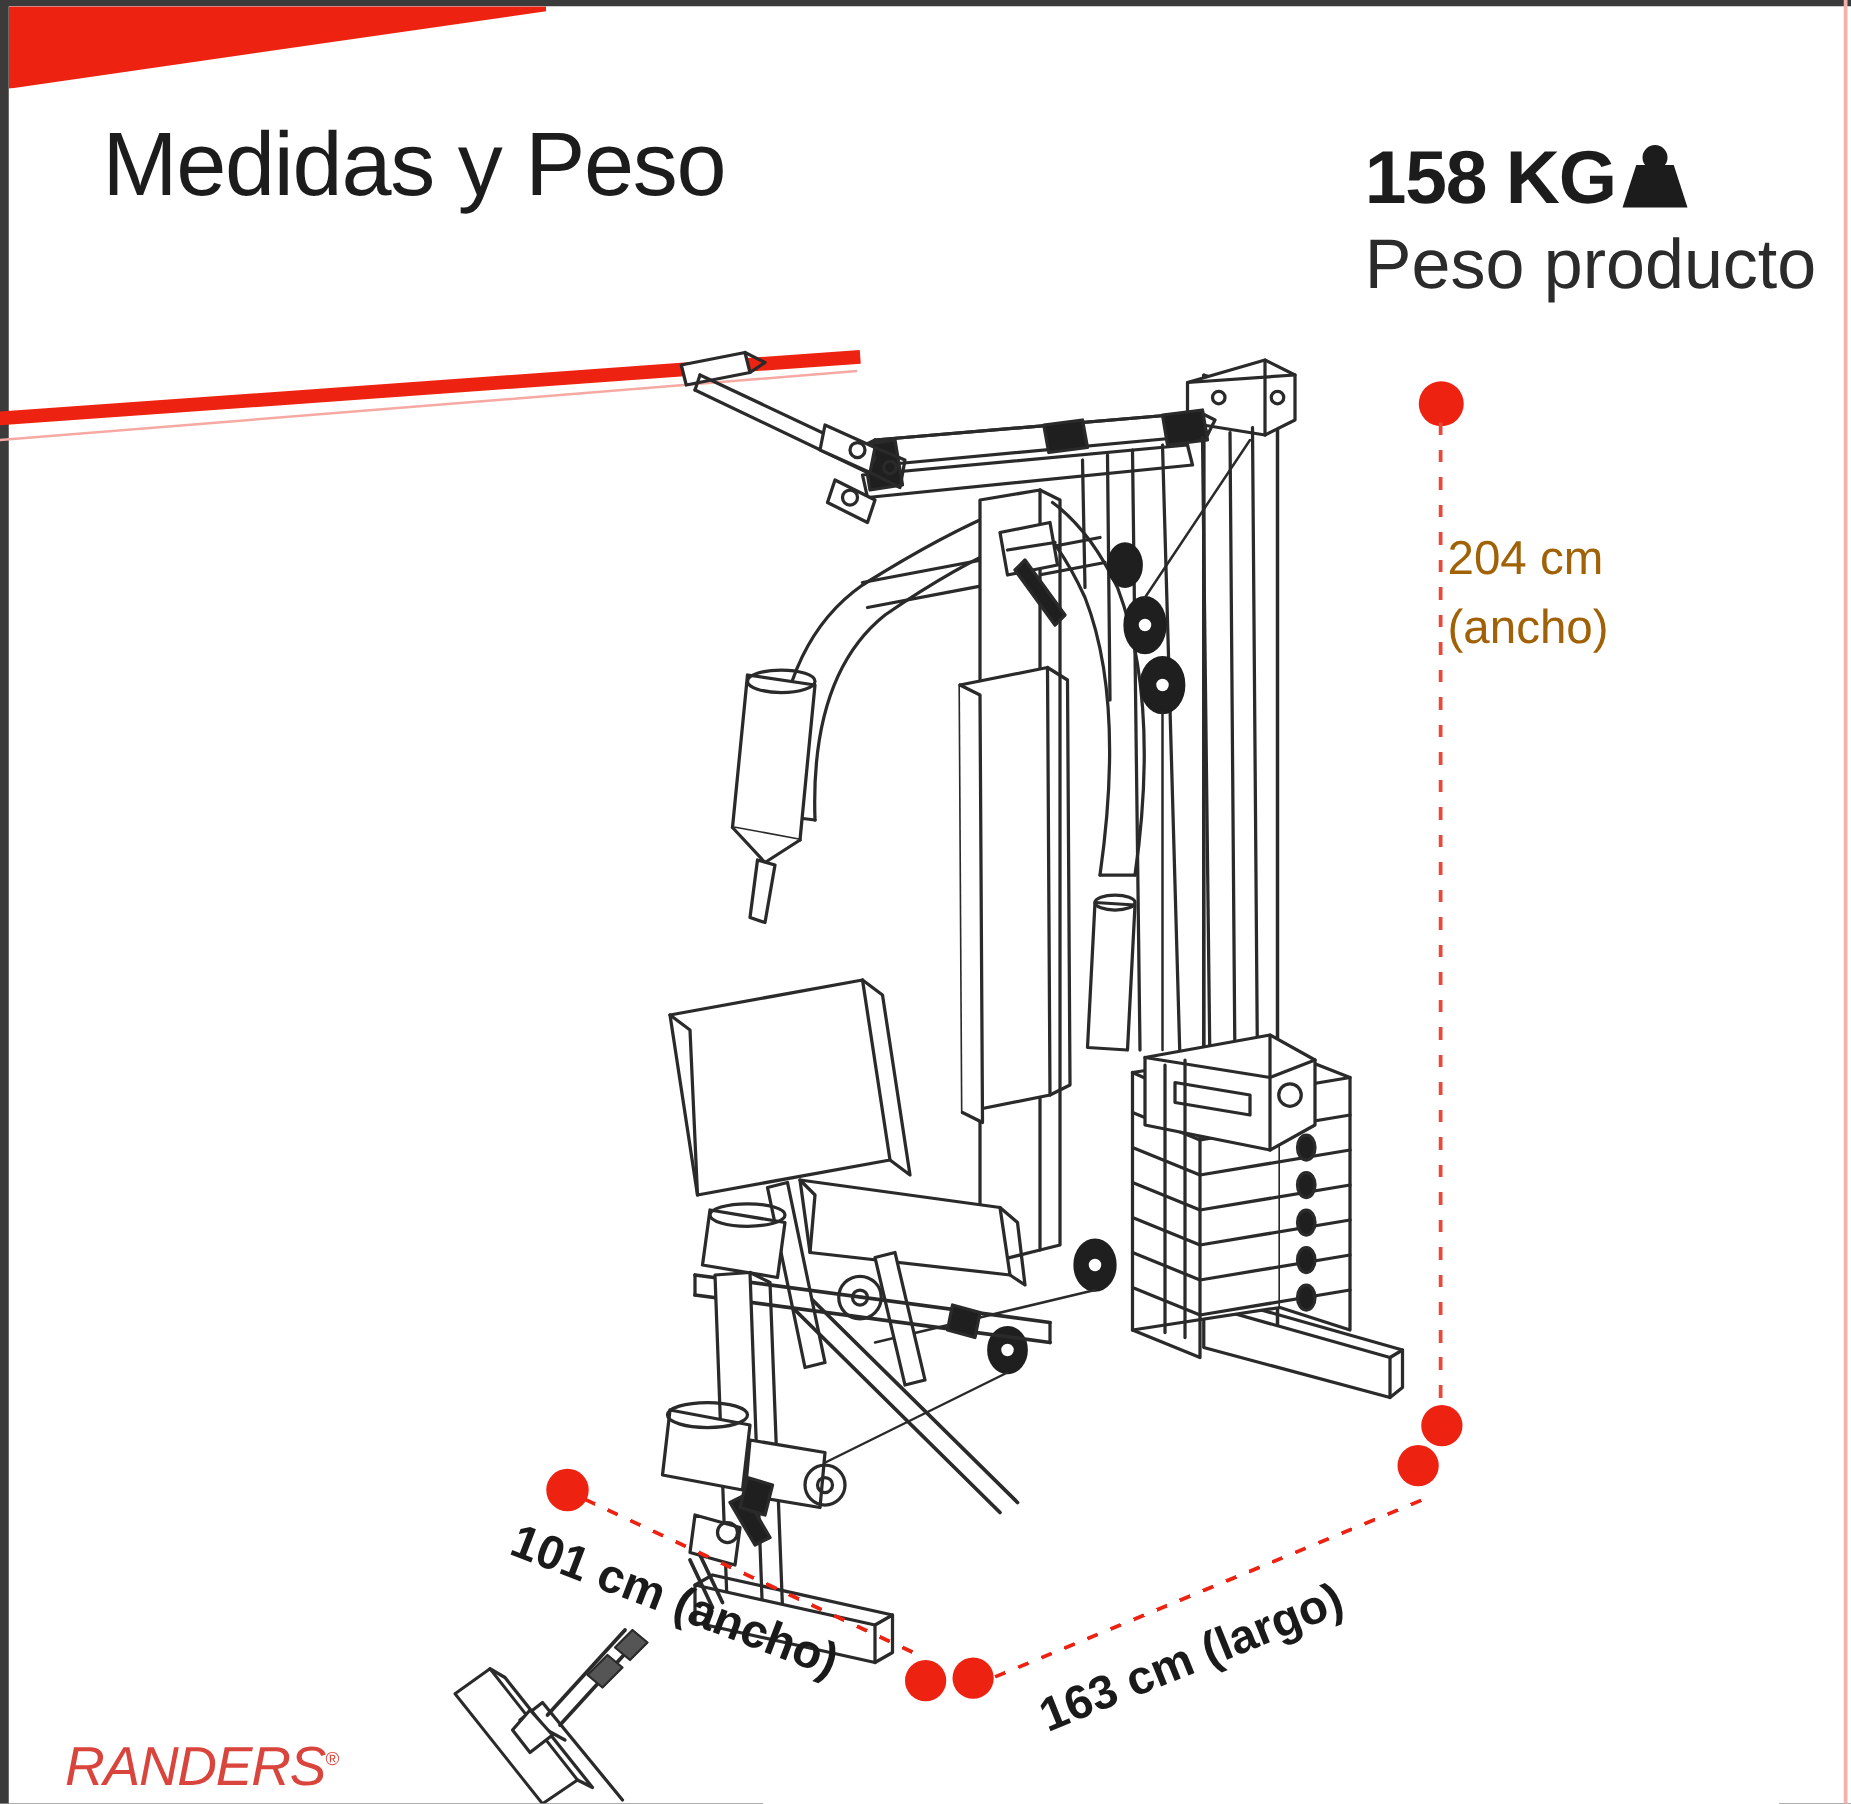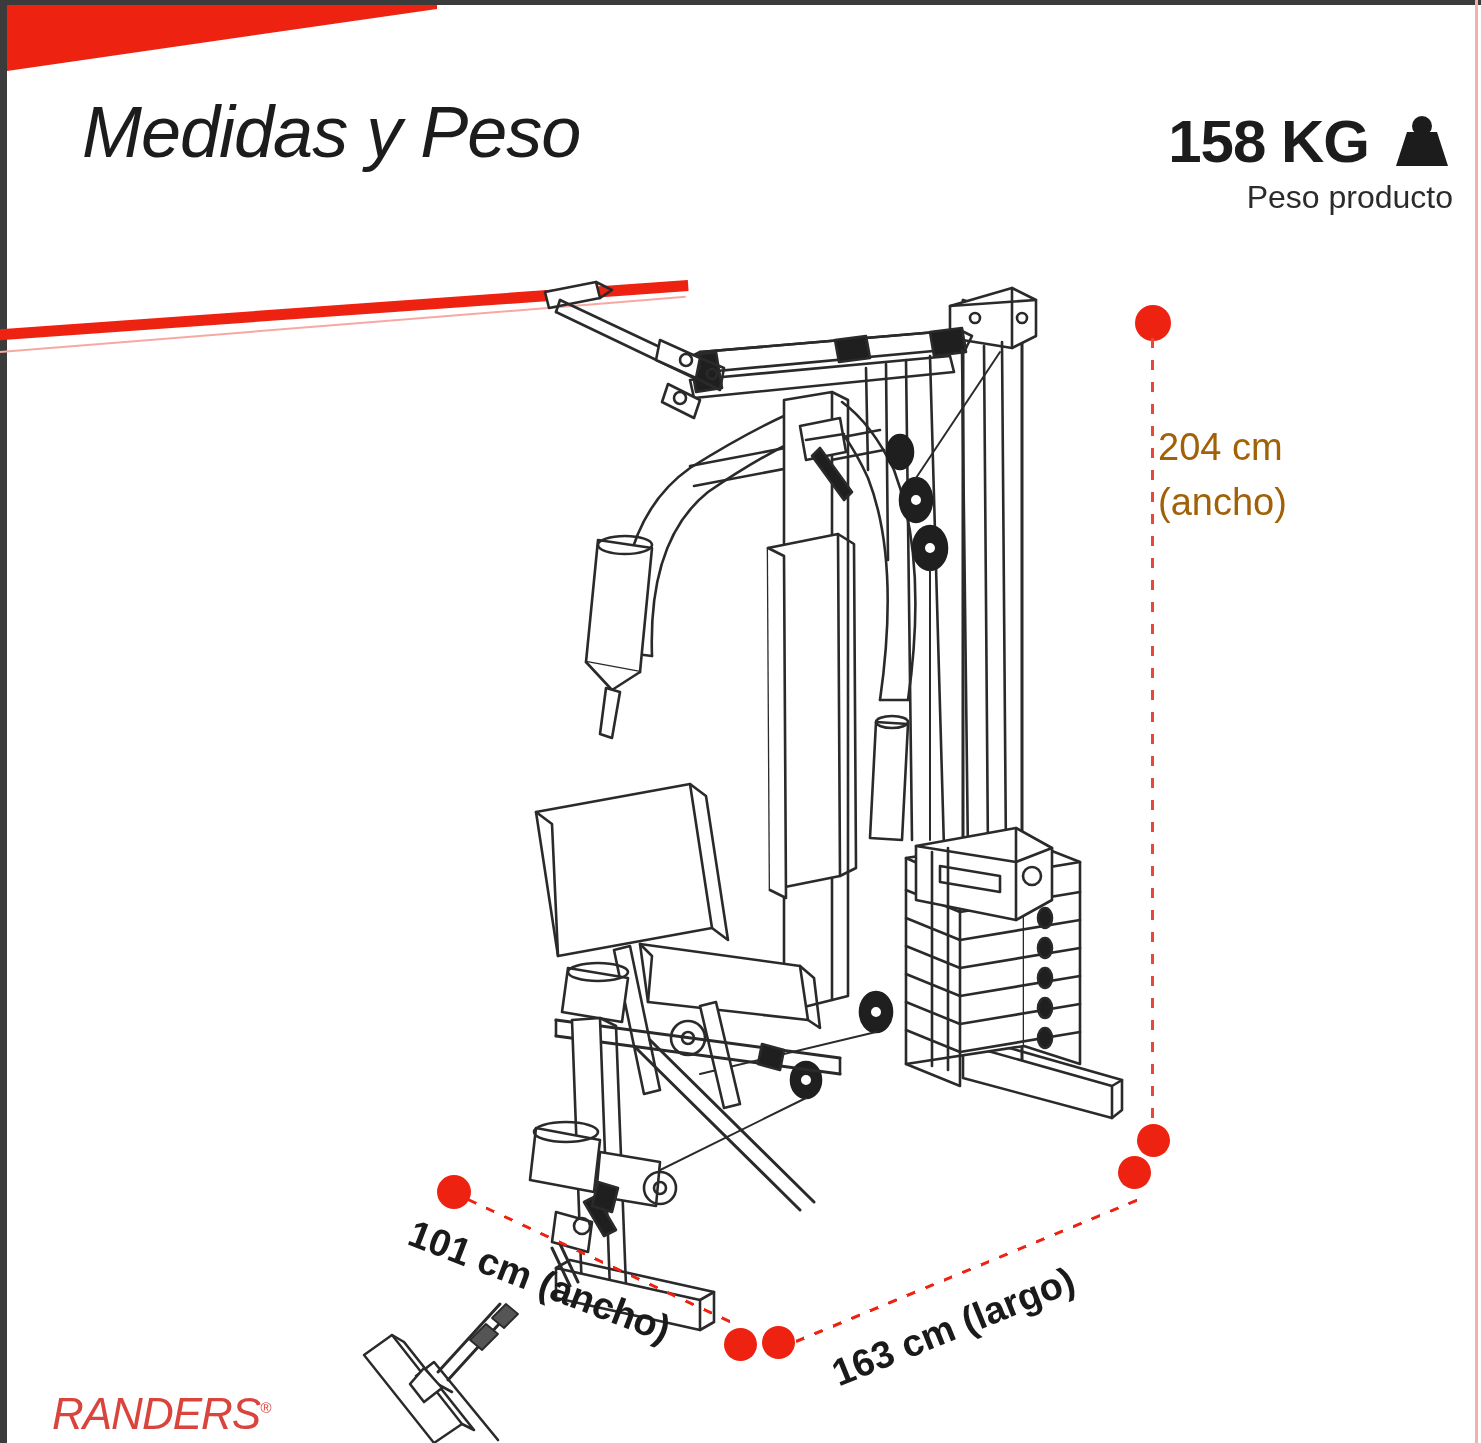--- a/index.html
+++ b/index.html
@@ -35,21 +35,20 @@
     background: #ee2211;
     clip-path: polygon(0 0, 100% 0, 100% 6%, 0 100%);
   }
   
   .title-block {
     position: absolute; left: 82px; top: 96px;
     line-height: 1;
   }
   .title-line1 {
     font-size: 72px;
-    font-style: italic;
     font-weight: 300;
     letter-spacing: -1px;
     color: #1c1c1c;
     white-space: nowrap;
   }
   .title-line2 {
     font-size: 76px;
     font-style: italic;
     font-weight: bold;
     letter-spacing: -1.5px;
@@ -73,30 +72,30 @@
     background: #f6a9a2;
     transform: rotate(-4.6deg);
     transform-origin: left center;
   }
   
   .weight-badge {
     position: absolute; right: 28px; top: 112px;
     text-align: left;
   }
   .weight-row {
-    display: flex; align-items: center; gap: 22px;
+    display: flex; align-items: center; 
   }
   .weight-value {
     font-size: 60px; font-weight: bold; color: #1c1c1c;
     letter-spacing: -1px; line-height: 1;
   }
   .weight-icon { width: 62px; height: 56px; display: block; }
   .weight-label {
-    font-size: 32px; color: #2b2b2b; margin-top: 8px;
-    font-weight: 400; line-height: 1.1; text-align: right;
+    font-size: 56px; color: #2b2b2b; margin-top: 8px;
+    font-weight: 400; line-height: 1.1;
   }
   
   .dim-height-label {
     position: absolute; left: 1158px; top: 420px;
     font-size: 38px; color: #a16207; line-height: 1.45;
   }
   .rot-label {
     position: absolute;
     font-size: 38px; font-weight: 600; color: #1a1a1a;
     white-space: nowrap;

